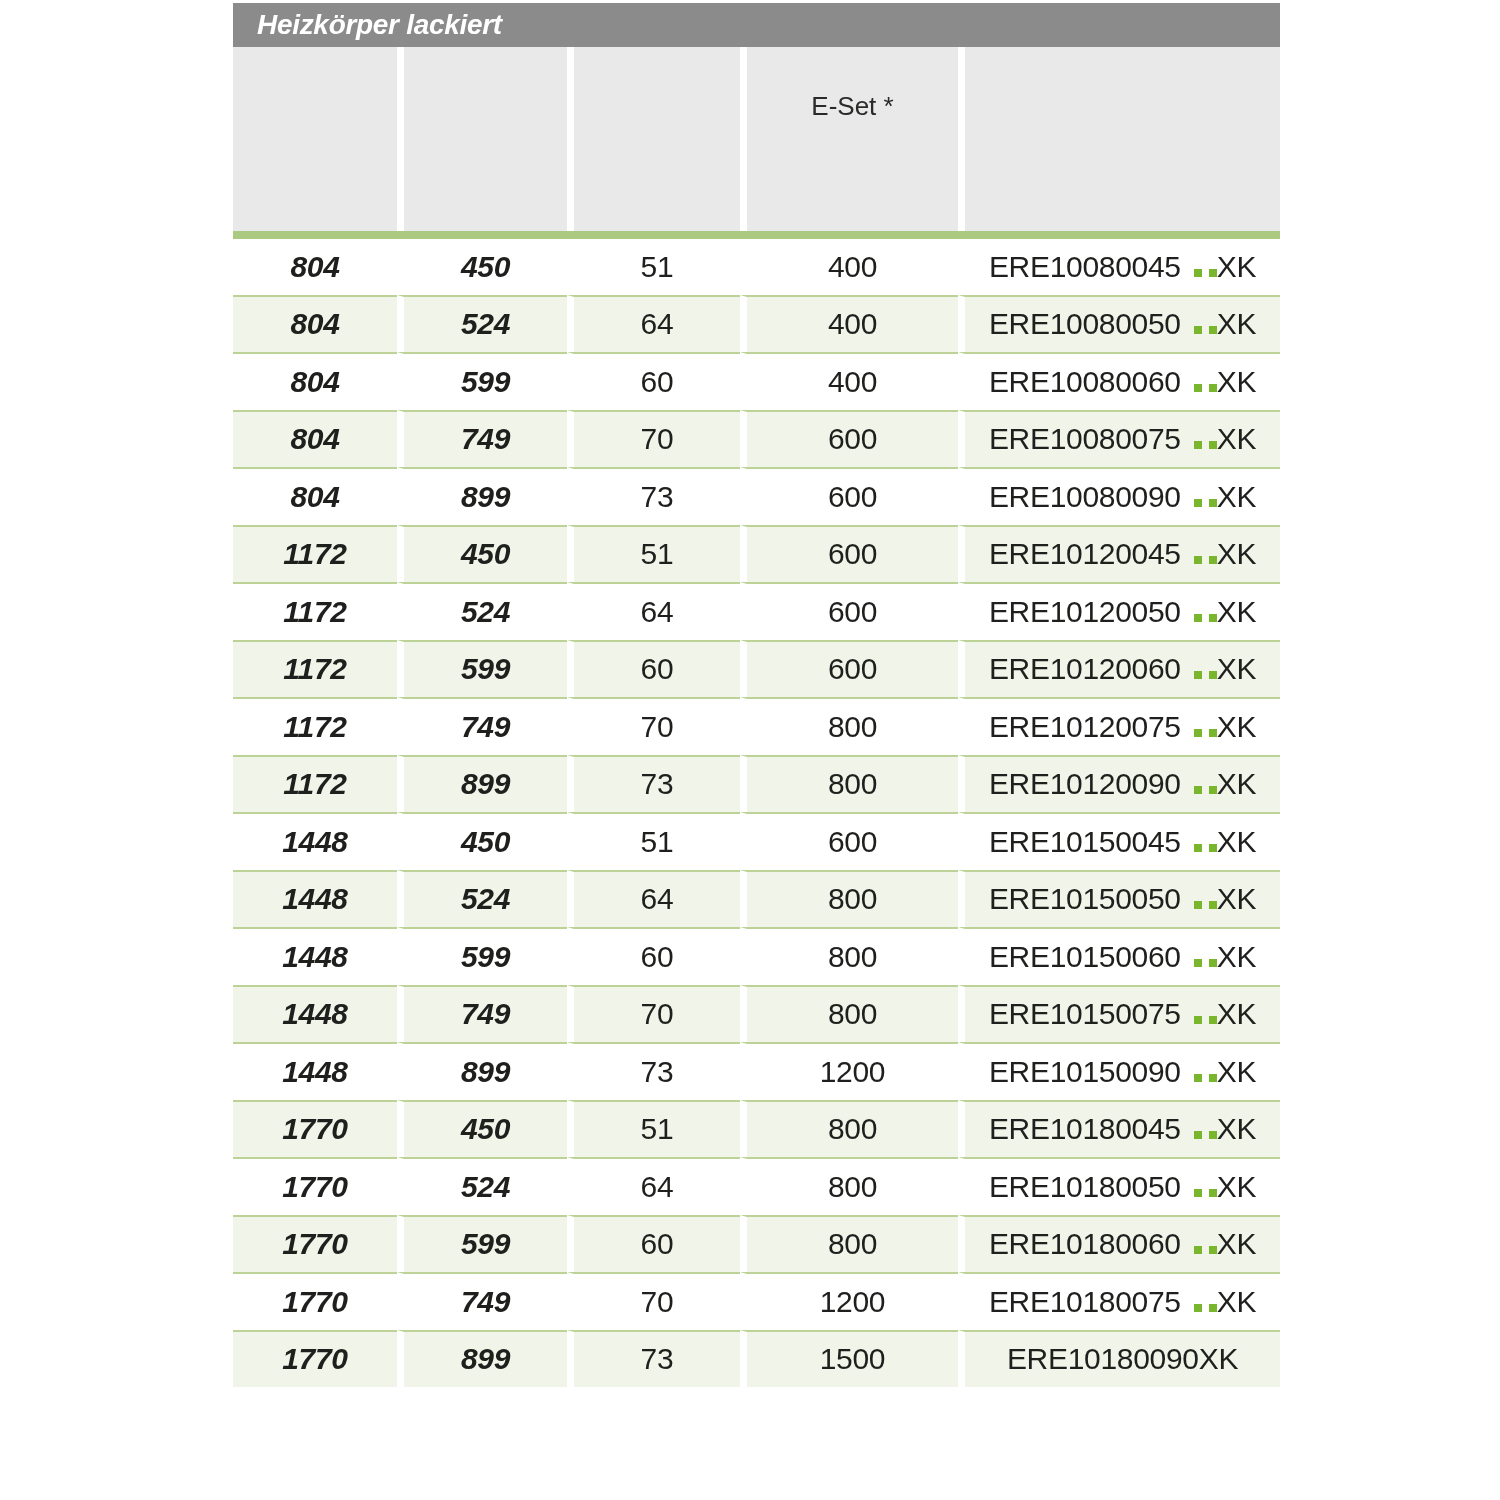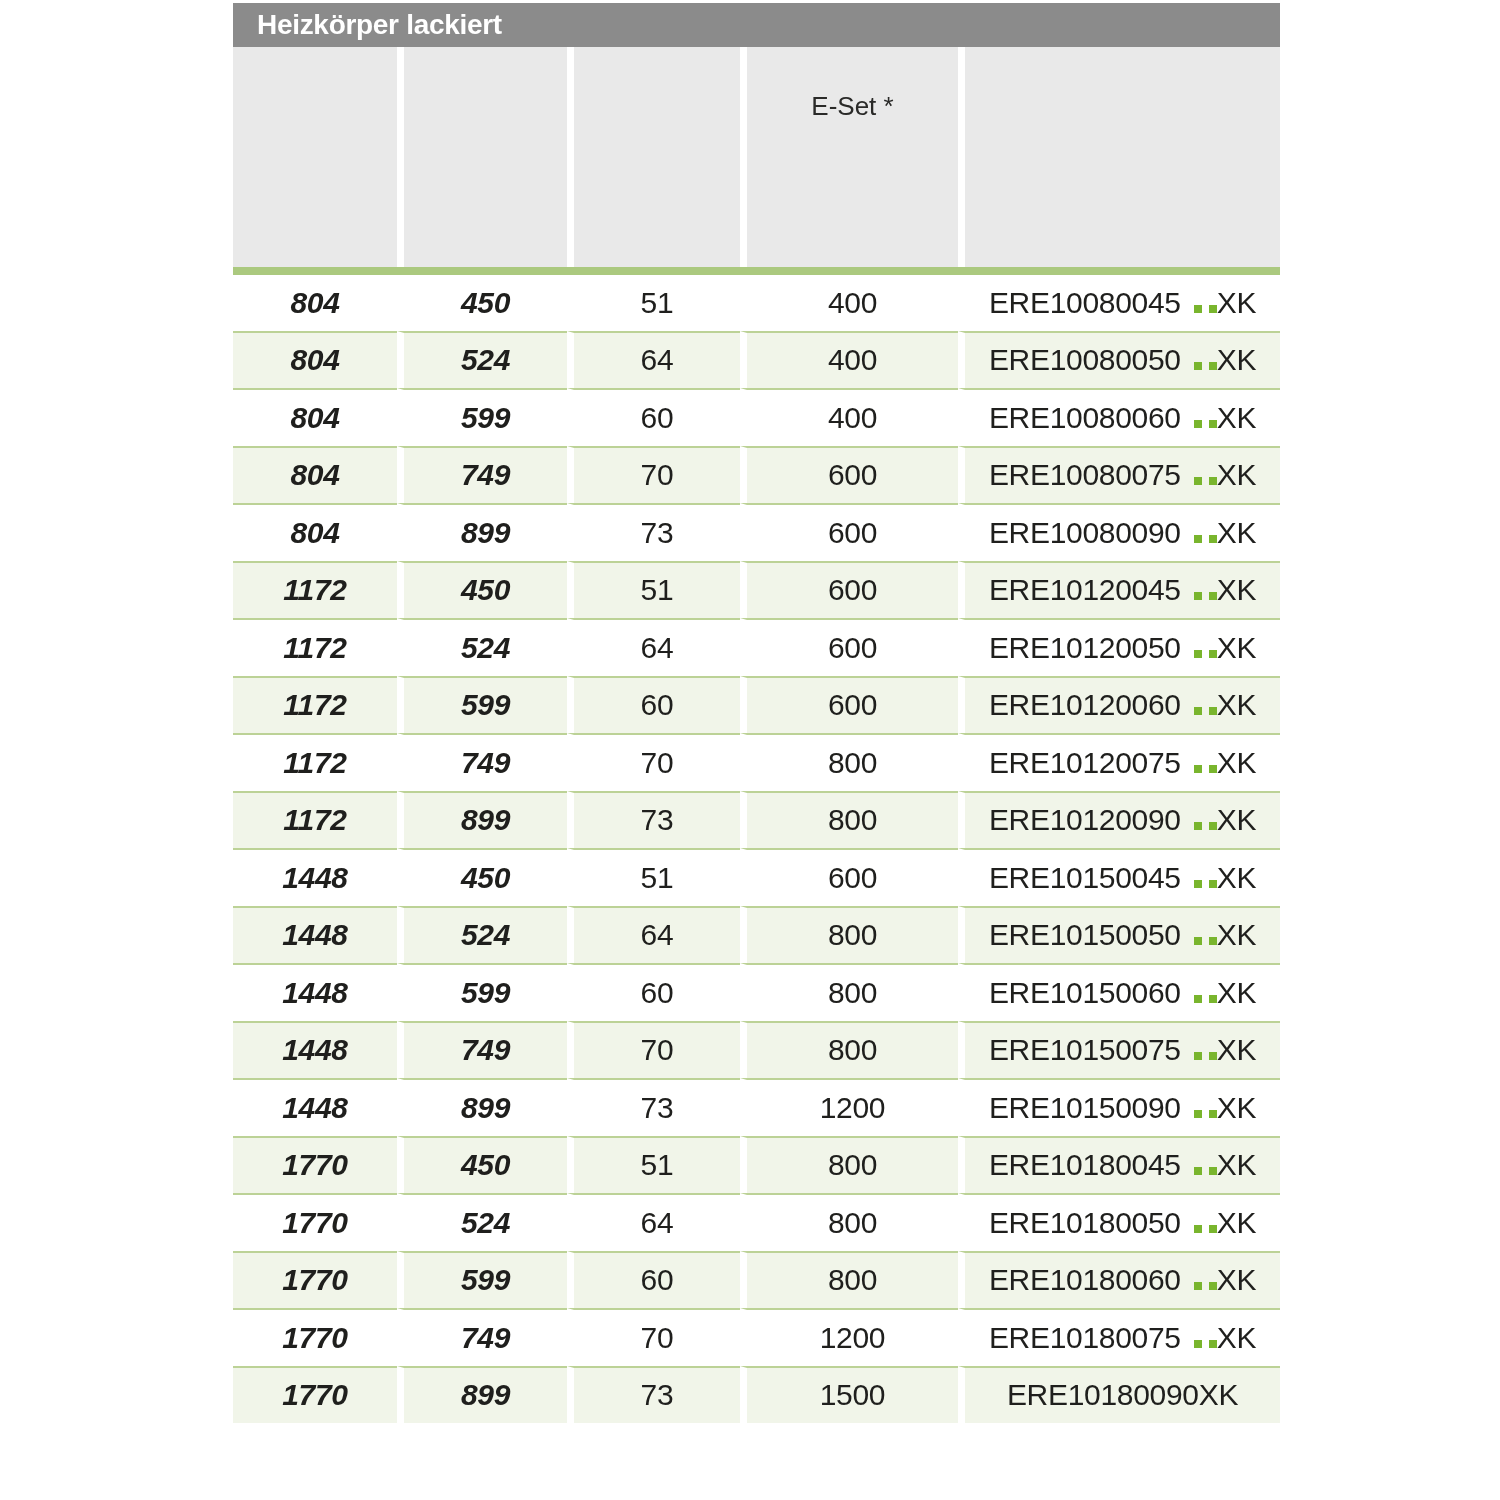--- a/index.html
+++ b/index.html
@@ -39,38 +39,39 @@
   
   td.title-bar {
     height: 44px;
     background: var(--header-gray);
     color: #ffffff;
     font-size: 28px;
     font-weight: bold;
     padding-left: 24px;
     vertical-align: middle;
     letter-spacing: -0.3px;
+    font-style: italic;
   }
   
   td.th {
     height: 115px;
     background: var(--header-gray);
     border-top: 5px solid var(--pale-line);
     color: #ffffff;
     font-size: 27px;
     font-weight: bold;
     text-align: center;
     vertical-align: middle;
     letter-spacing: -0.3px;
     line-height: 41px;
   }
   .th-line { display: block; }
   
   td.sub {
-    height: 220px;
+    height: 184px;
     background: var(--subheader-gray);
     vertical-align: top;
     text-align: center;
     font-size: 26px;
     color: #2a2a28;
   }
   td.sub .sub-text { display: inline-block; padding-top: 44px; }
   
   td.green-bar { height: 8px; background: var(--thick-bar); }
 

